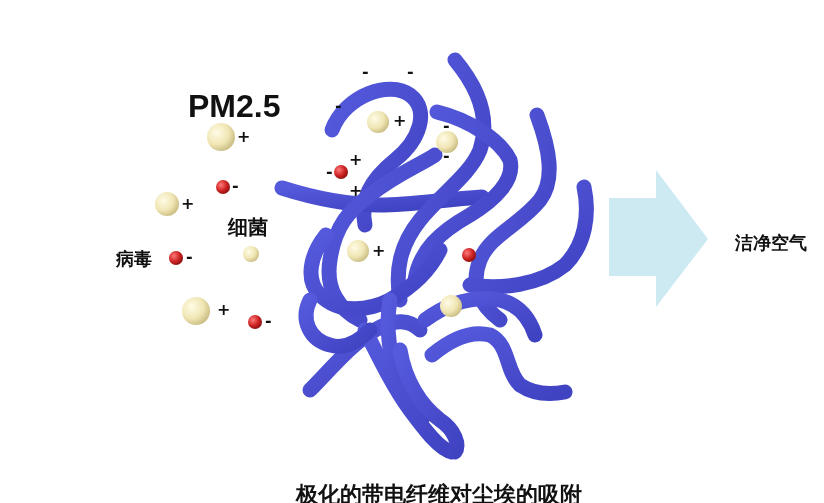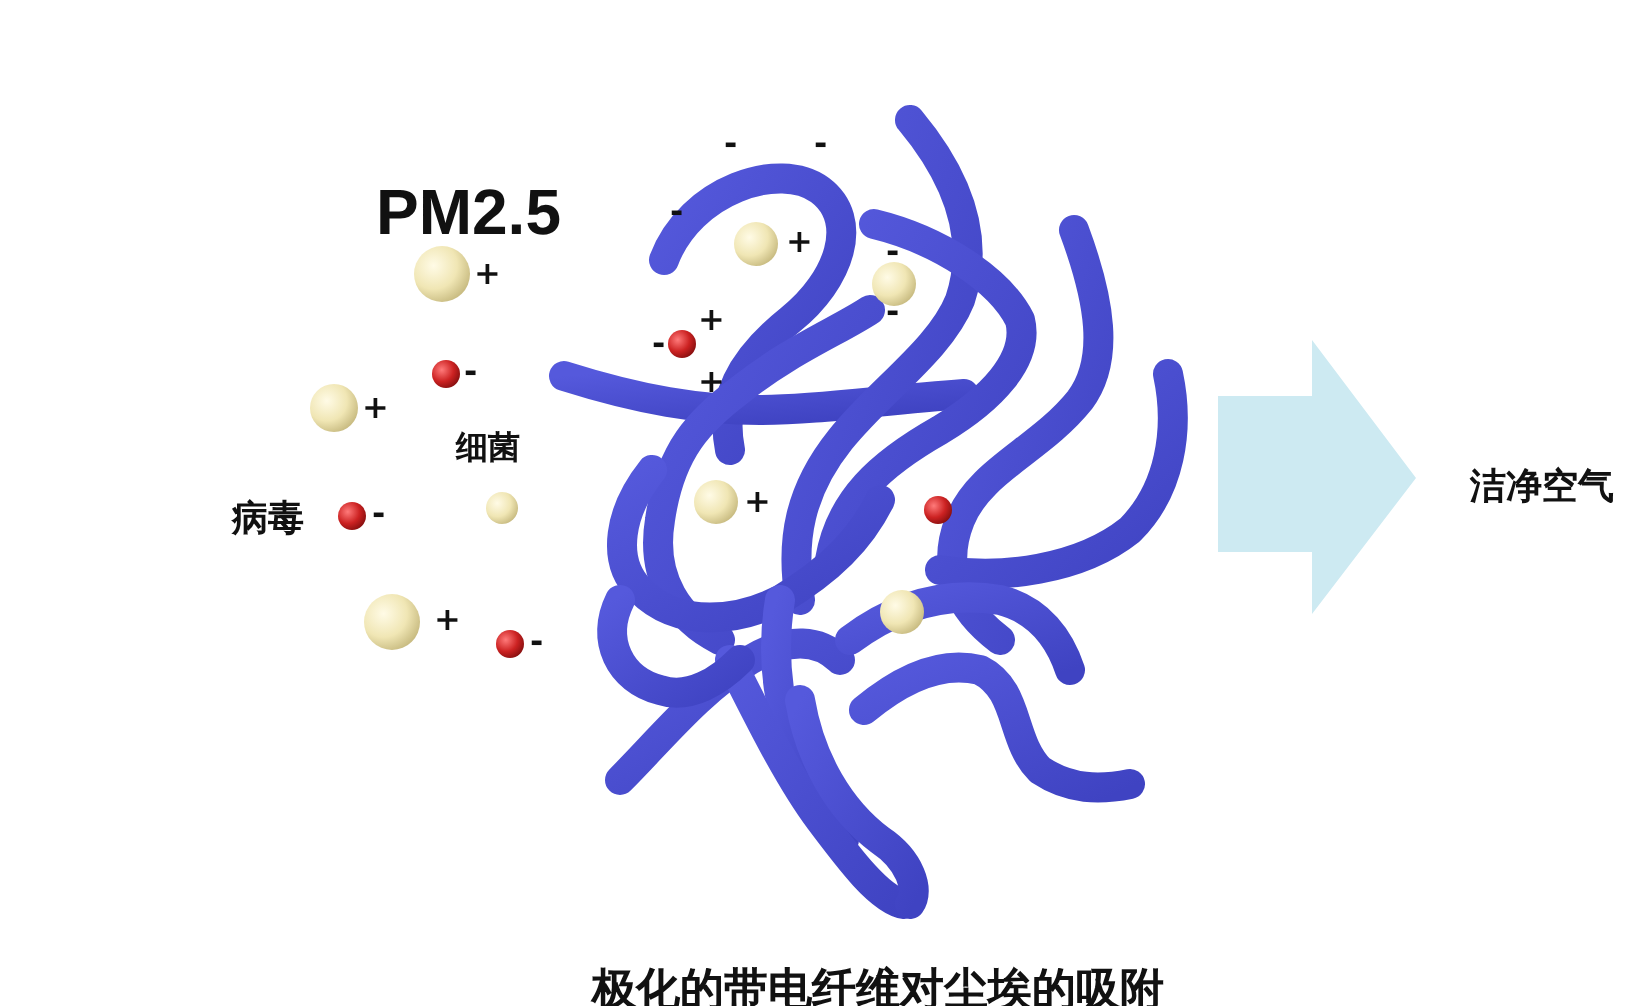--- a/index.html
+++ b/index.html
@@ -3,21 +3,21 @@
 <meta charset="utf-8">
 <style>
   html, body { margin: 0; padding: 0; background: #ffffff; }
   body { width: 824px; height: 503px; position: relative; overflow: hidden;
          font-family: "DejaVu Sans", "Liberation Sans", sans-serif; }
   .stage { position: absolute; left: 0; top: 0; width: 824px; height: 503px; }
   svg.fibers { position: absolute; left: 0; top: 0; }
   .lbl { position: absolute; font-weight: bold; color: #111; white-space: nowrap; }
   .charge { position: absolute; font-weight: bold; color: #111; font-size: 16px; line-height: 1; }
   .pm-title { left: 188px; top: 88px; font-size: 32px; font-family: "Liberation Sans", sans-serif; }
-  .bacteria { left: 228px; top: 214px; font-size: 16px; }
+  .bacteria { left: 228px; top: 214px; font-size: 20px; }
   .virus { left: 116px; top: 247px; font-size: 18px; }
   .clean { left: 714px; top: 231px; font-size: 18px; margin-left: 21px; }
   .caption { left: 296px; top: 480px; font-size: 22px; }
 </style>
 </head>
 <body>
 
 <div class="stage">
 
   <svg class="fibers" width="824" height="503" viewBox="0 0 824 503">

